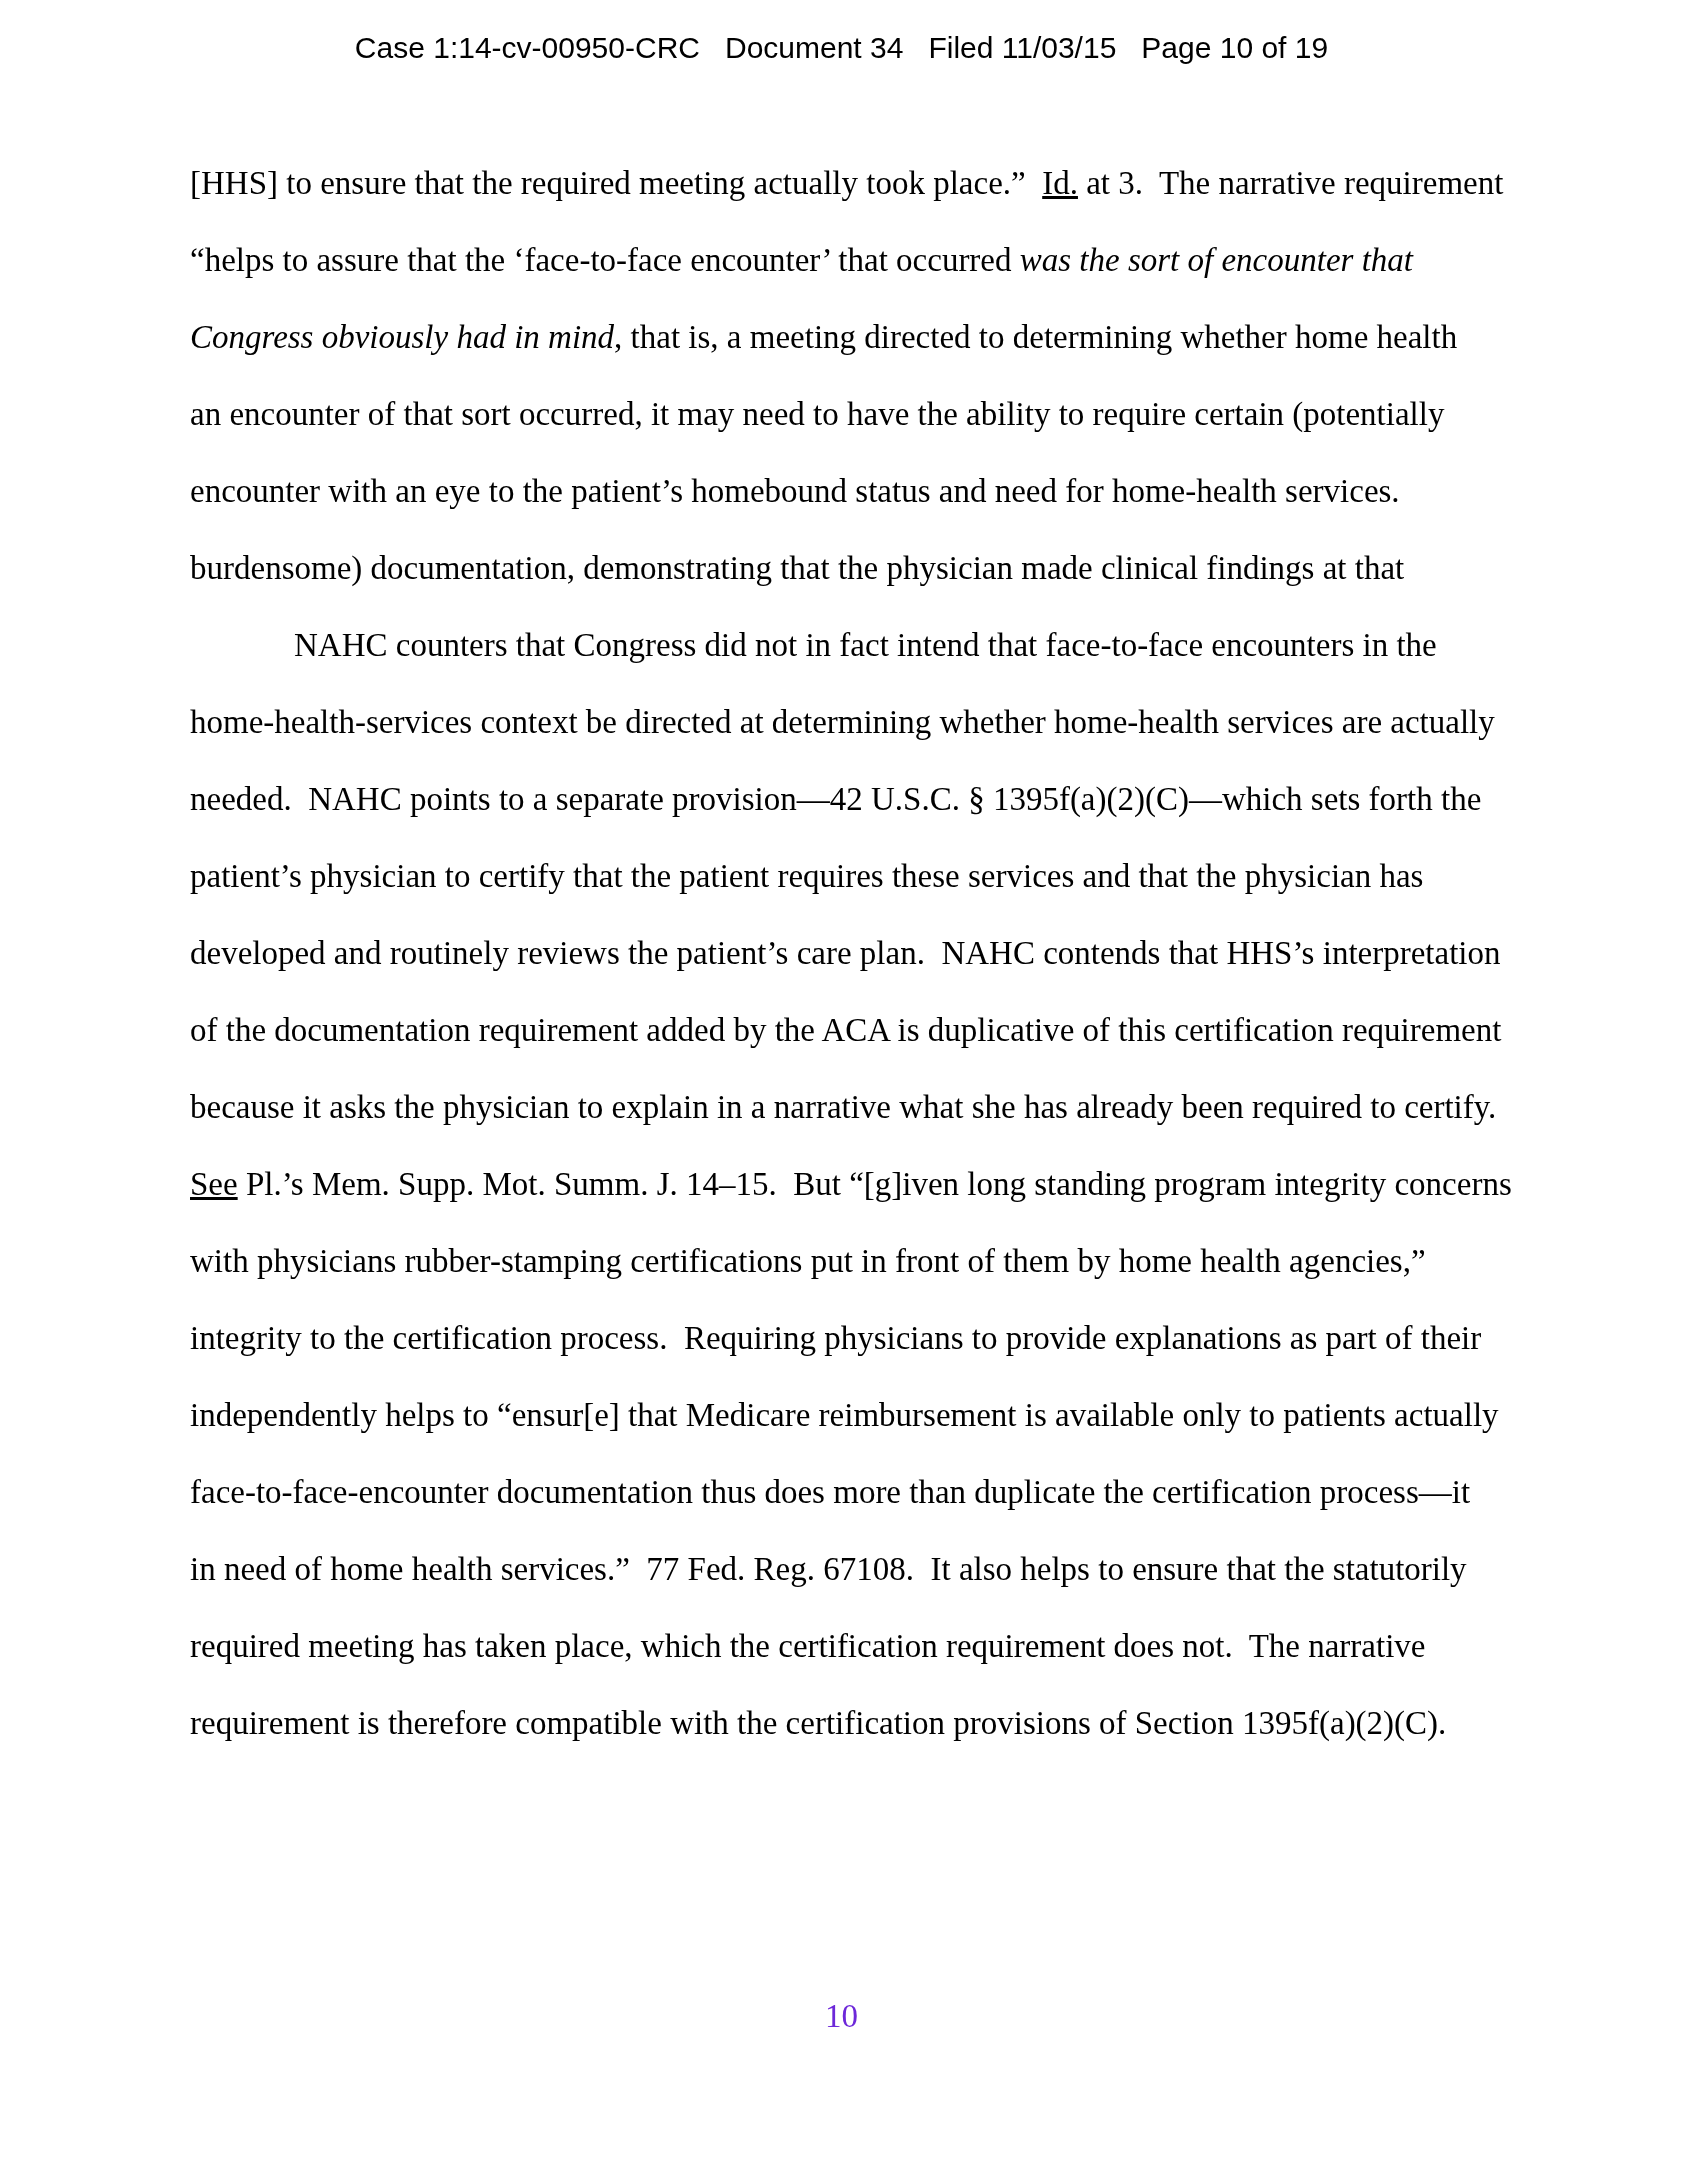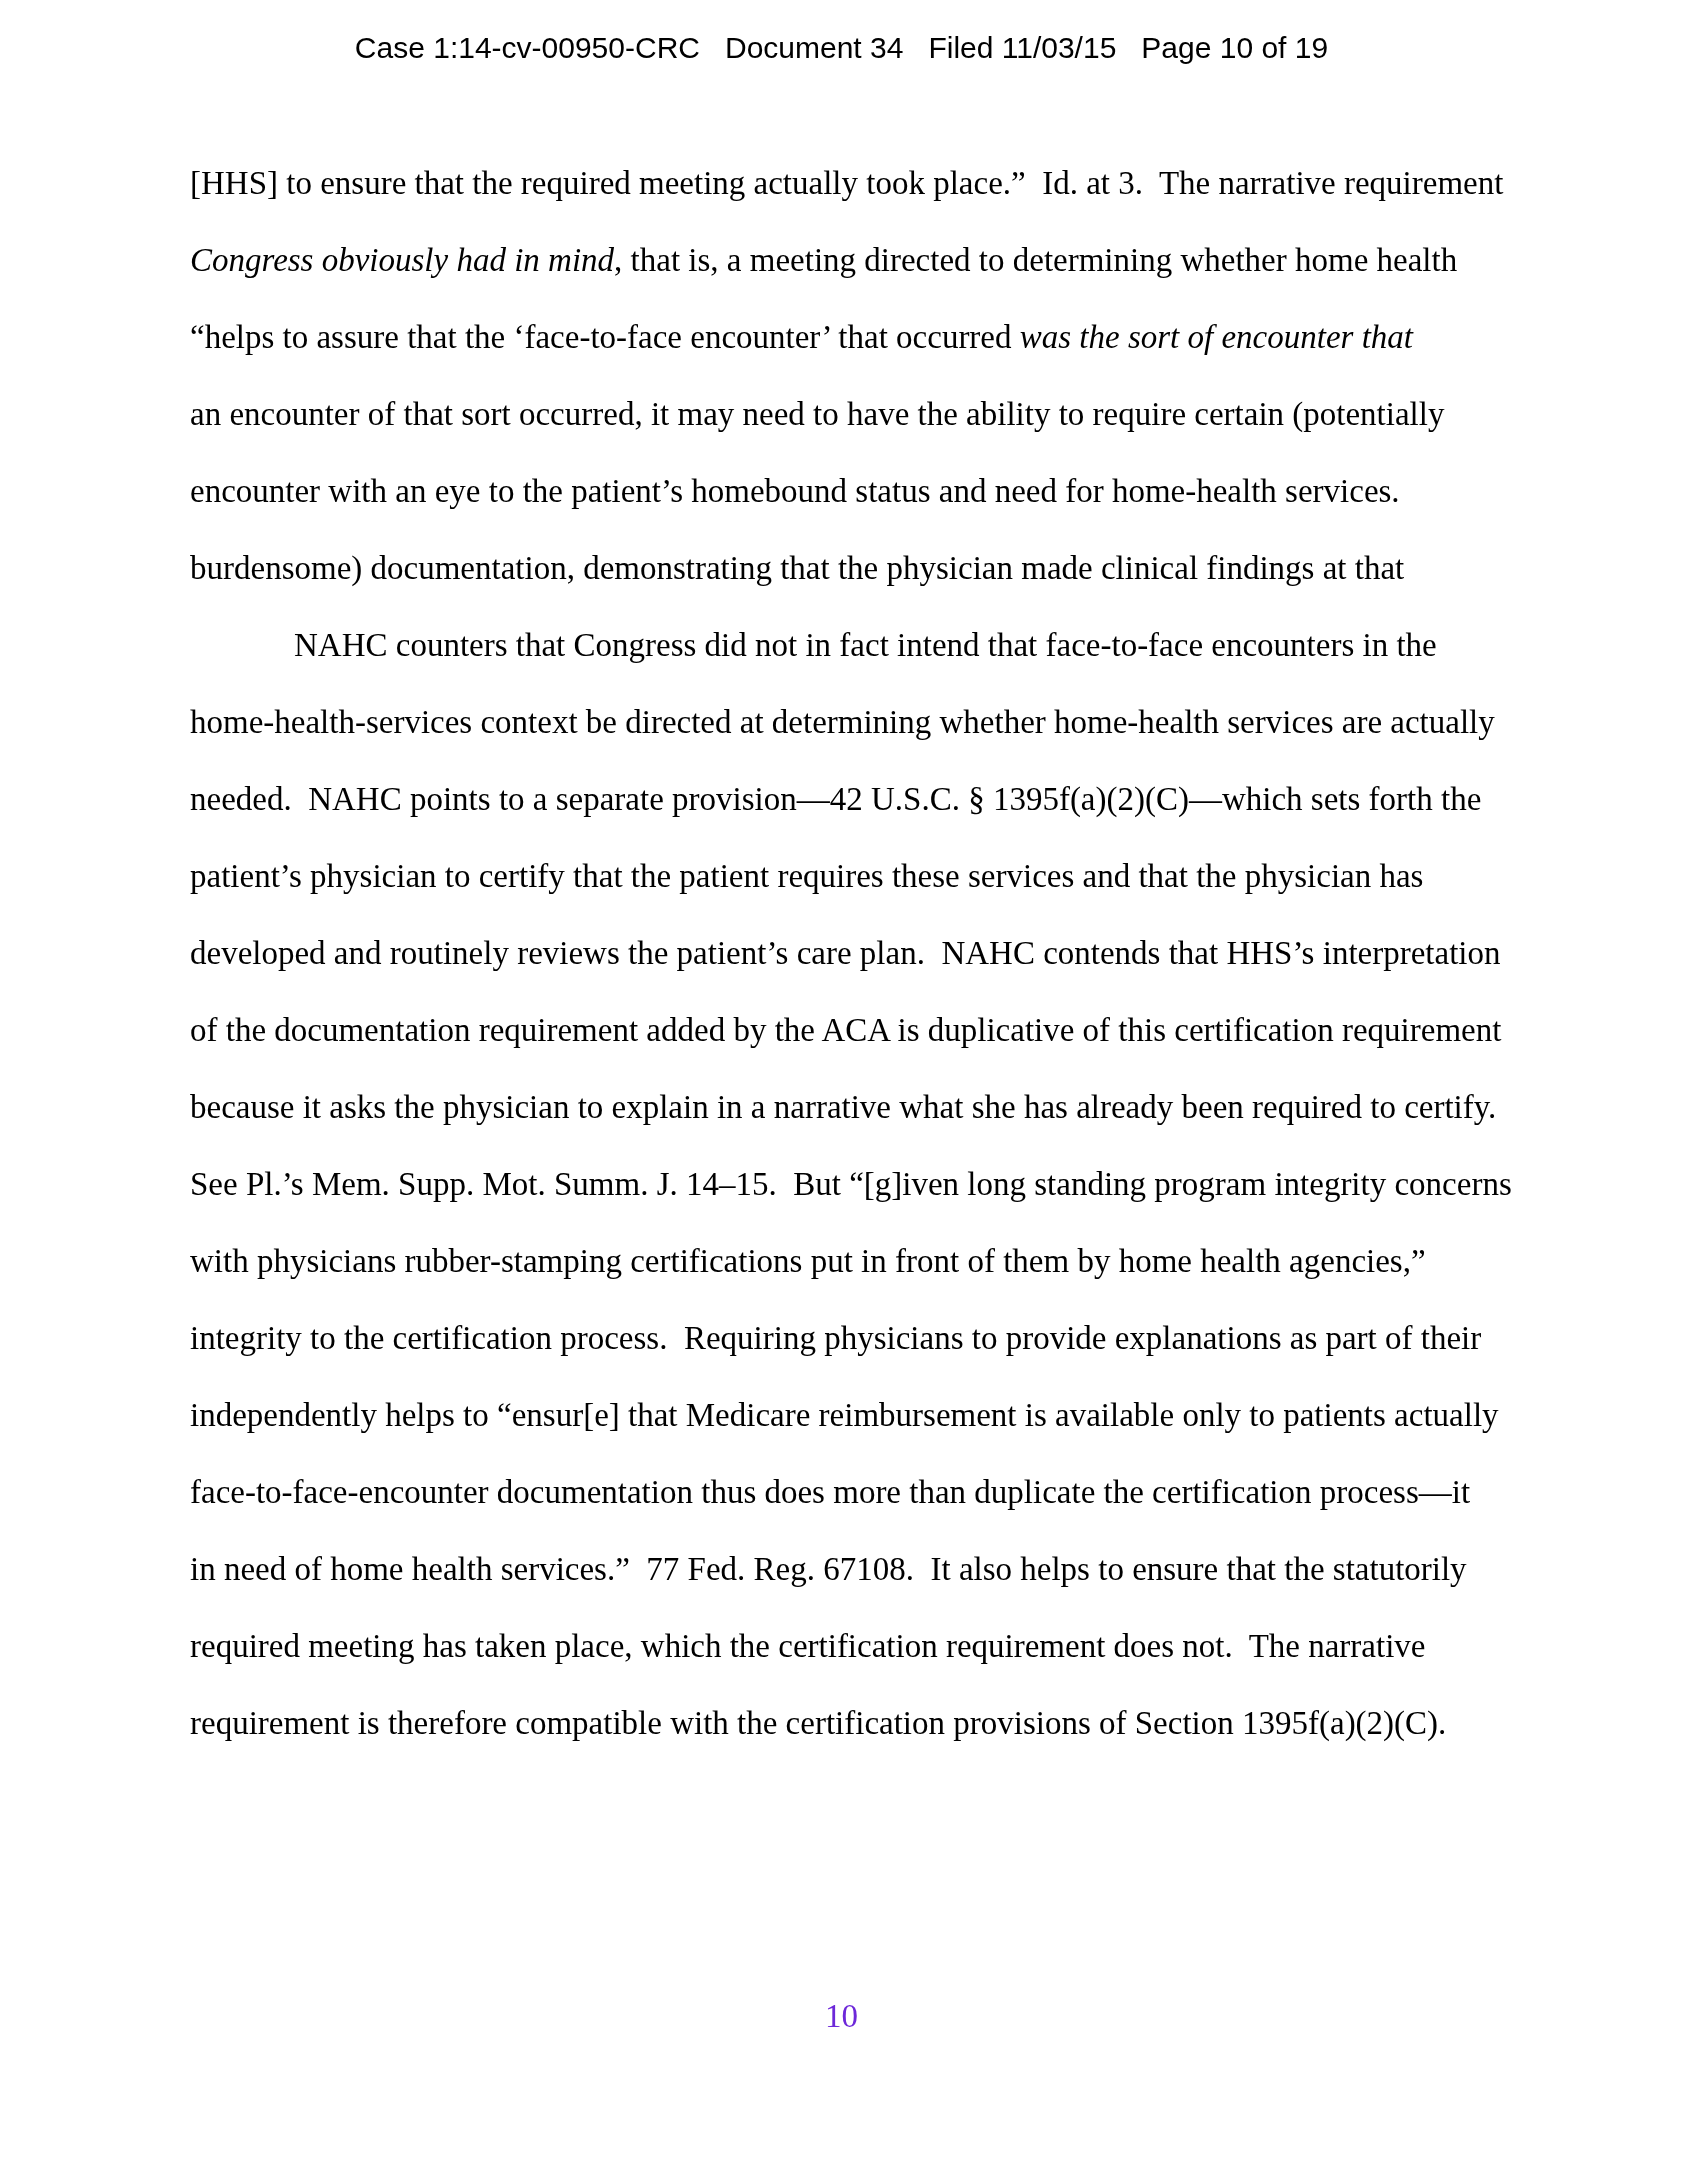--- a/index.html
+++ b/index.html
@@ -42,42 +42,43 @@
     line-height: 77px;
     white-space: pre;
   }
   .line.indent {
     padding-left: 104px;
   }
   .run.italic {
     font-style: italic;
   }
   .run.underline {
+    text-decoration: underline;
   }
   .page-number {
     position: absolute;
     top: 1996px;
     left: 0;
     width: 100%;
     text-align: center;
     font-size: 33px;
     line-height: 40px;
     color: #6d28d9;
   }
 </style>
 </head>
 <body>
 
 <div class="page">
   <div class="ecf-header">Case 1:14-cv-00950-CRC   Document 34   Filed 11/03/15   Page 10 of 19</div>
 
   <div class="doc-body">
       <div class="line"><span class="run">[HHS] to ensure that the required meeting actually took place.”  </span><span class="run underline">Id.</span><span class="run"> at 3.  The narrative requirement</span></div>
+      <div class="line"><span class="run">“helps to assure that the ‘face-to-face encounter’ that occurred </span><span class="run italic">was the sort of encounter that</span></div>
       <div class="line"><span class="run italic">Congress obviously had in mind</span><span class="run">, that is, a meeting directed to determining whether home health</span></div>
-      <div class="line"><span class="run">“helps to assure that the ‘face-to-face encounter’ that occurred </span><span class="run italic">was the sort of encounter that</span></div>
       <div class="line"><span class="run">an encounter of that sort occurred, it may need to have the ability to require certain (potentially</span></div>
       <div class="line"><span class="run">encounter with an eye to the patient’s homebound status and need for home-health services.</span></div>
       <div class="line"><span class="run">burdensome) documentation, demonstrating that the physician made clinical findings at that</span></div>
       <div class="line indent"><span class="run">NAHC counters that Congress did not in fact intend that face-to-face encounters in the</span></div>
       <div class="line"><span class="run">home-health-services context be directed at determining whether home-health services are actually</span></div>
       <div class="line"><span class="run">needed.  NAHC points to a separate provision—42 U.S.C. § 1395f(a)(2)(C)—which sets forth the</span></div>
       <div class="line"><span class="run">patient’s physician to certify that the patient requires these services and that the physician has</span></div>
       <div class="line"><span class="run">developed and routinely reviews the patient’s care plan.  NAHC contends that HHS’s interpretation</span></div>
       <div class="line"><span class="run">of the documentation requirement added by the ACA is duplicative of this certification requirement</span></div>
       <div class="line"><span class="run">because it asks the physician to explain in a narrative what she has already been required to certify.</span></div>

